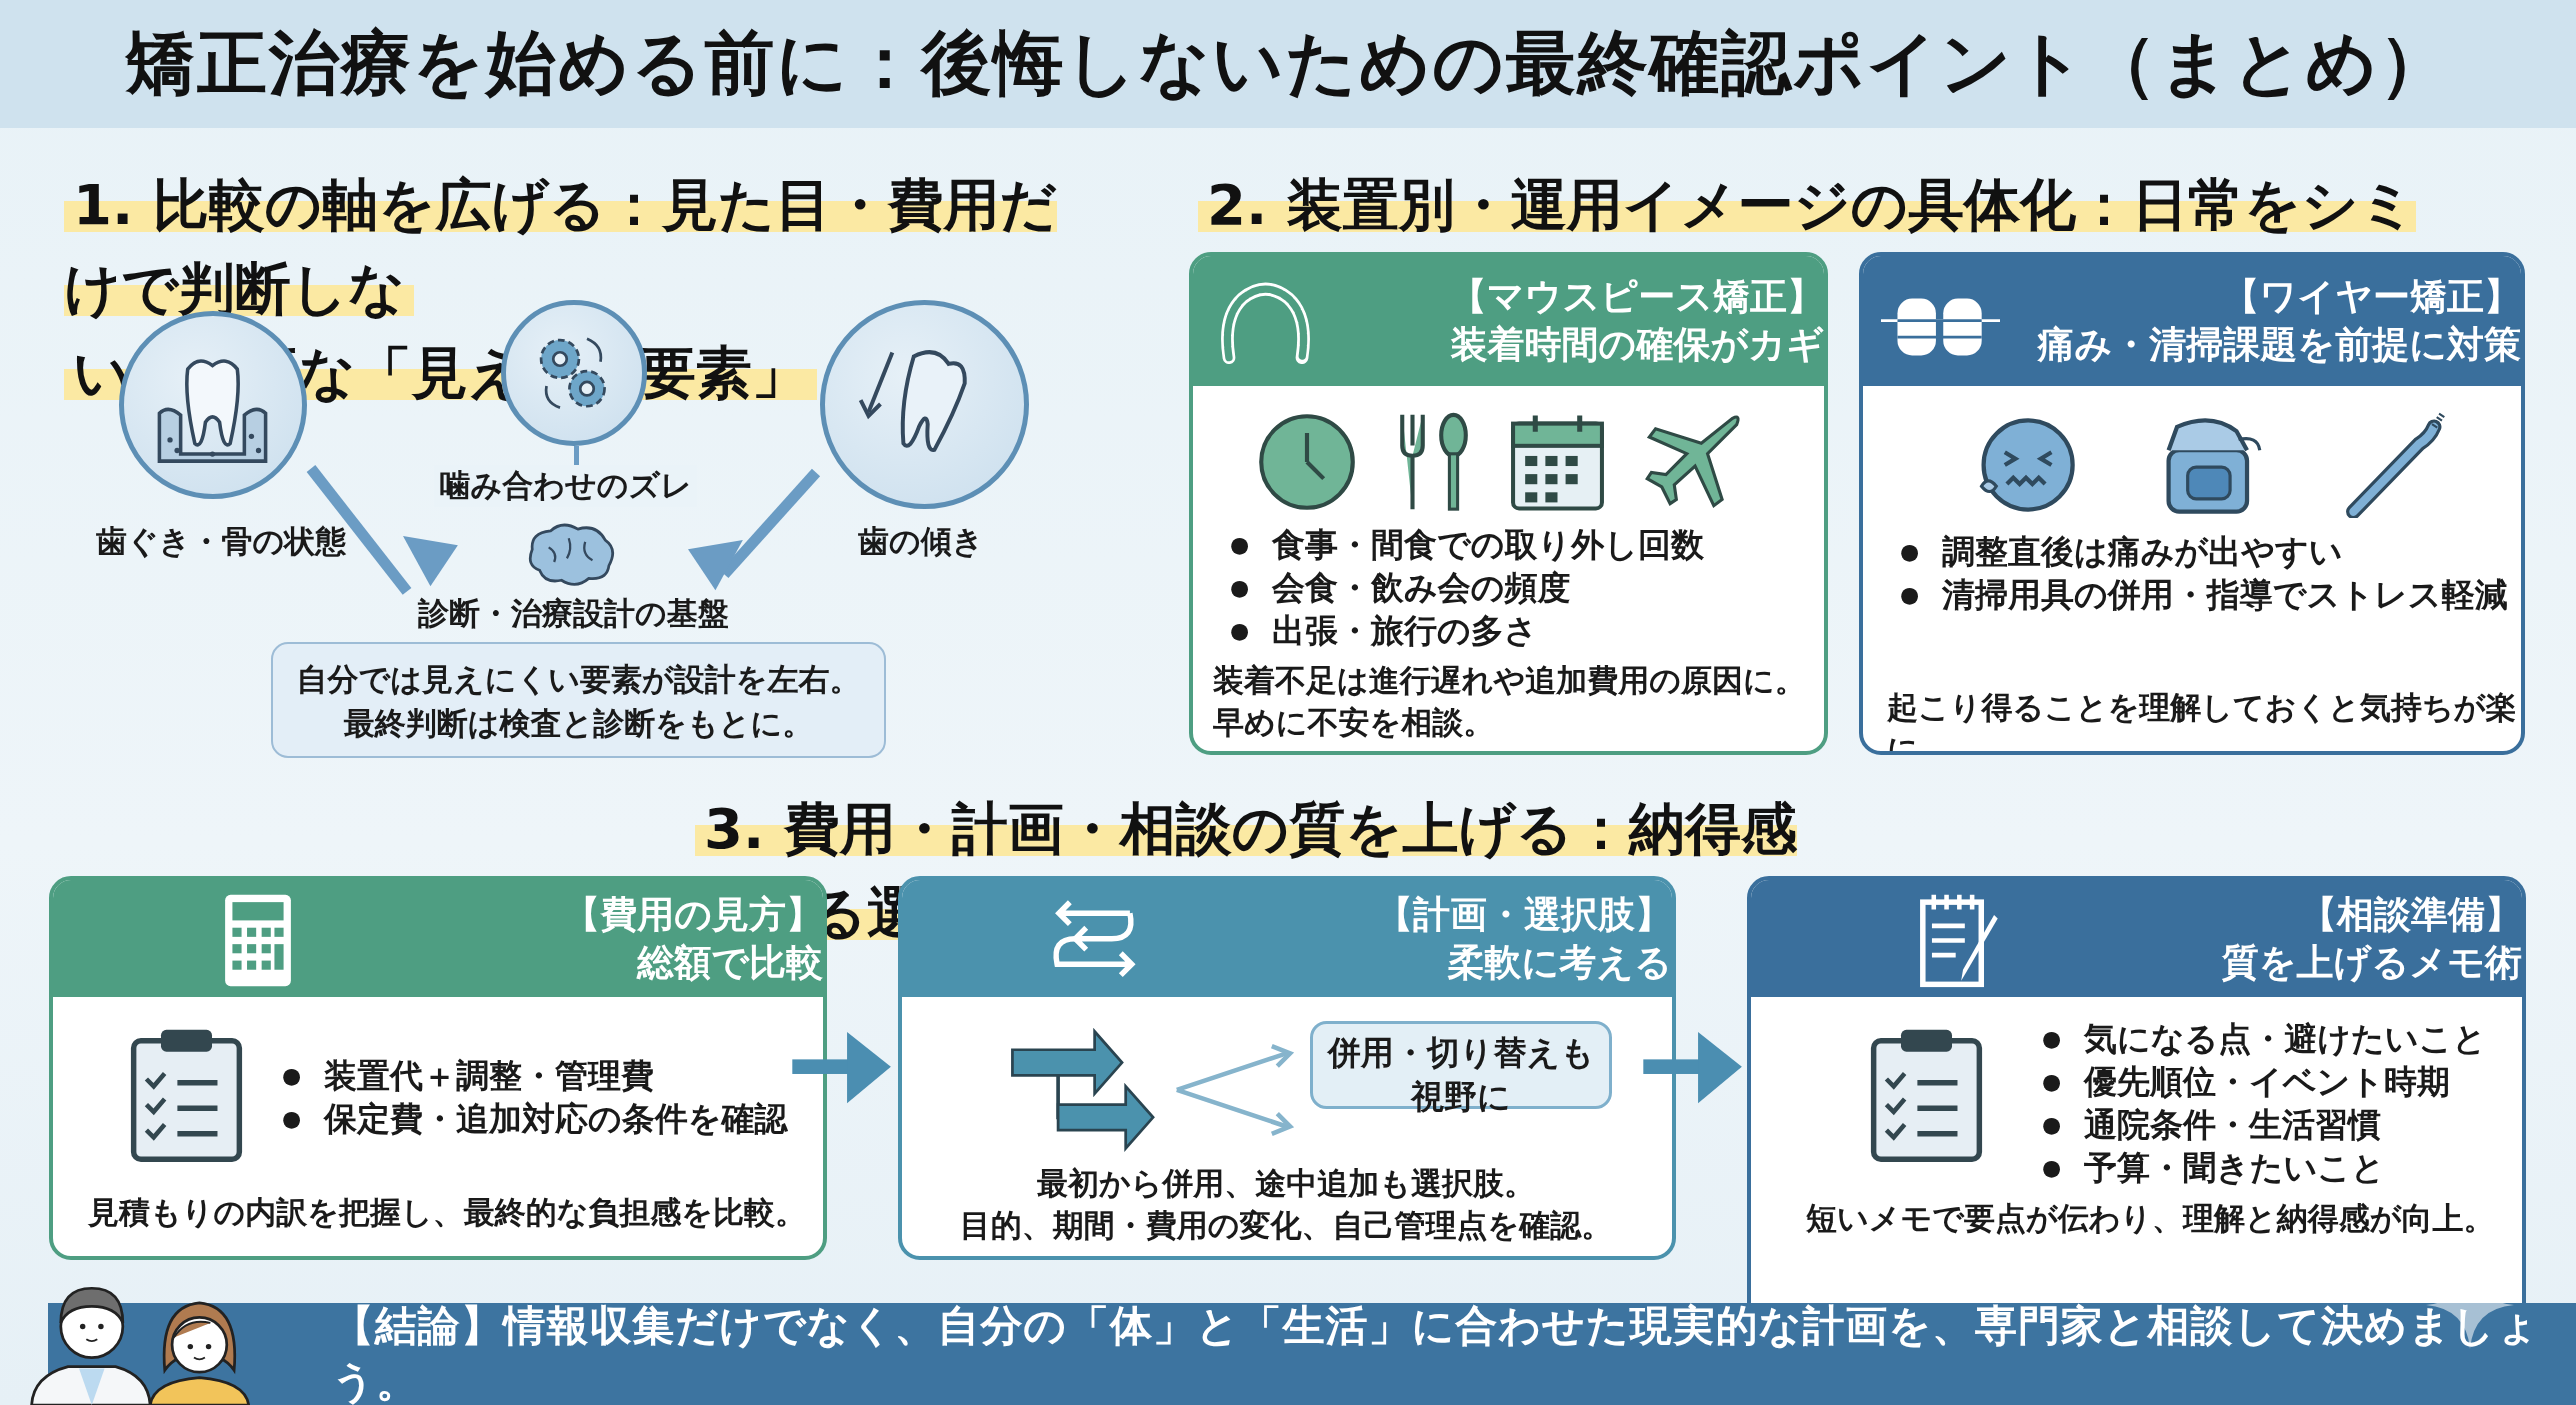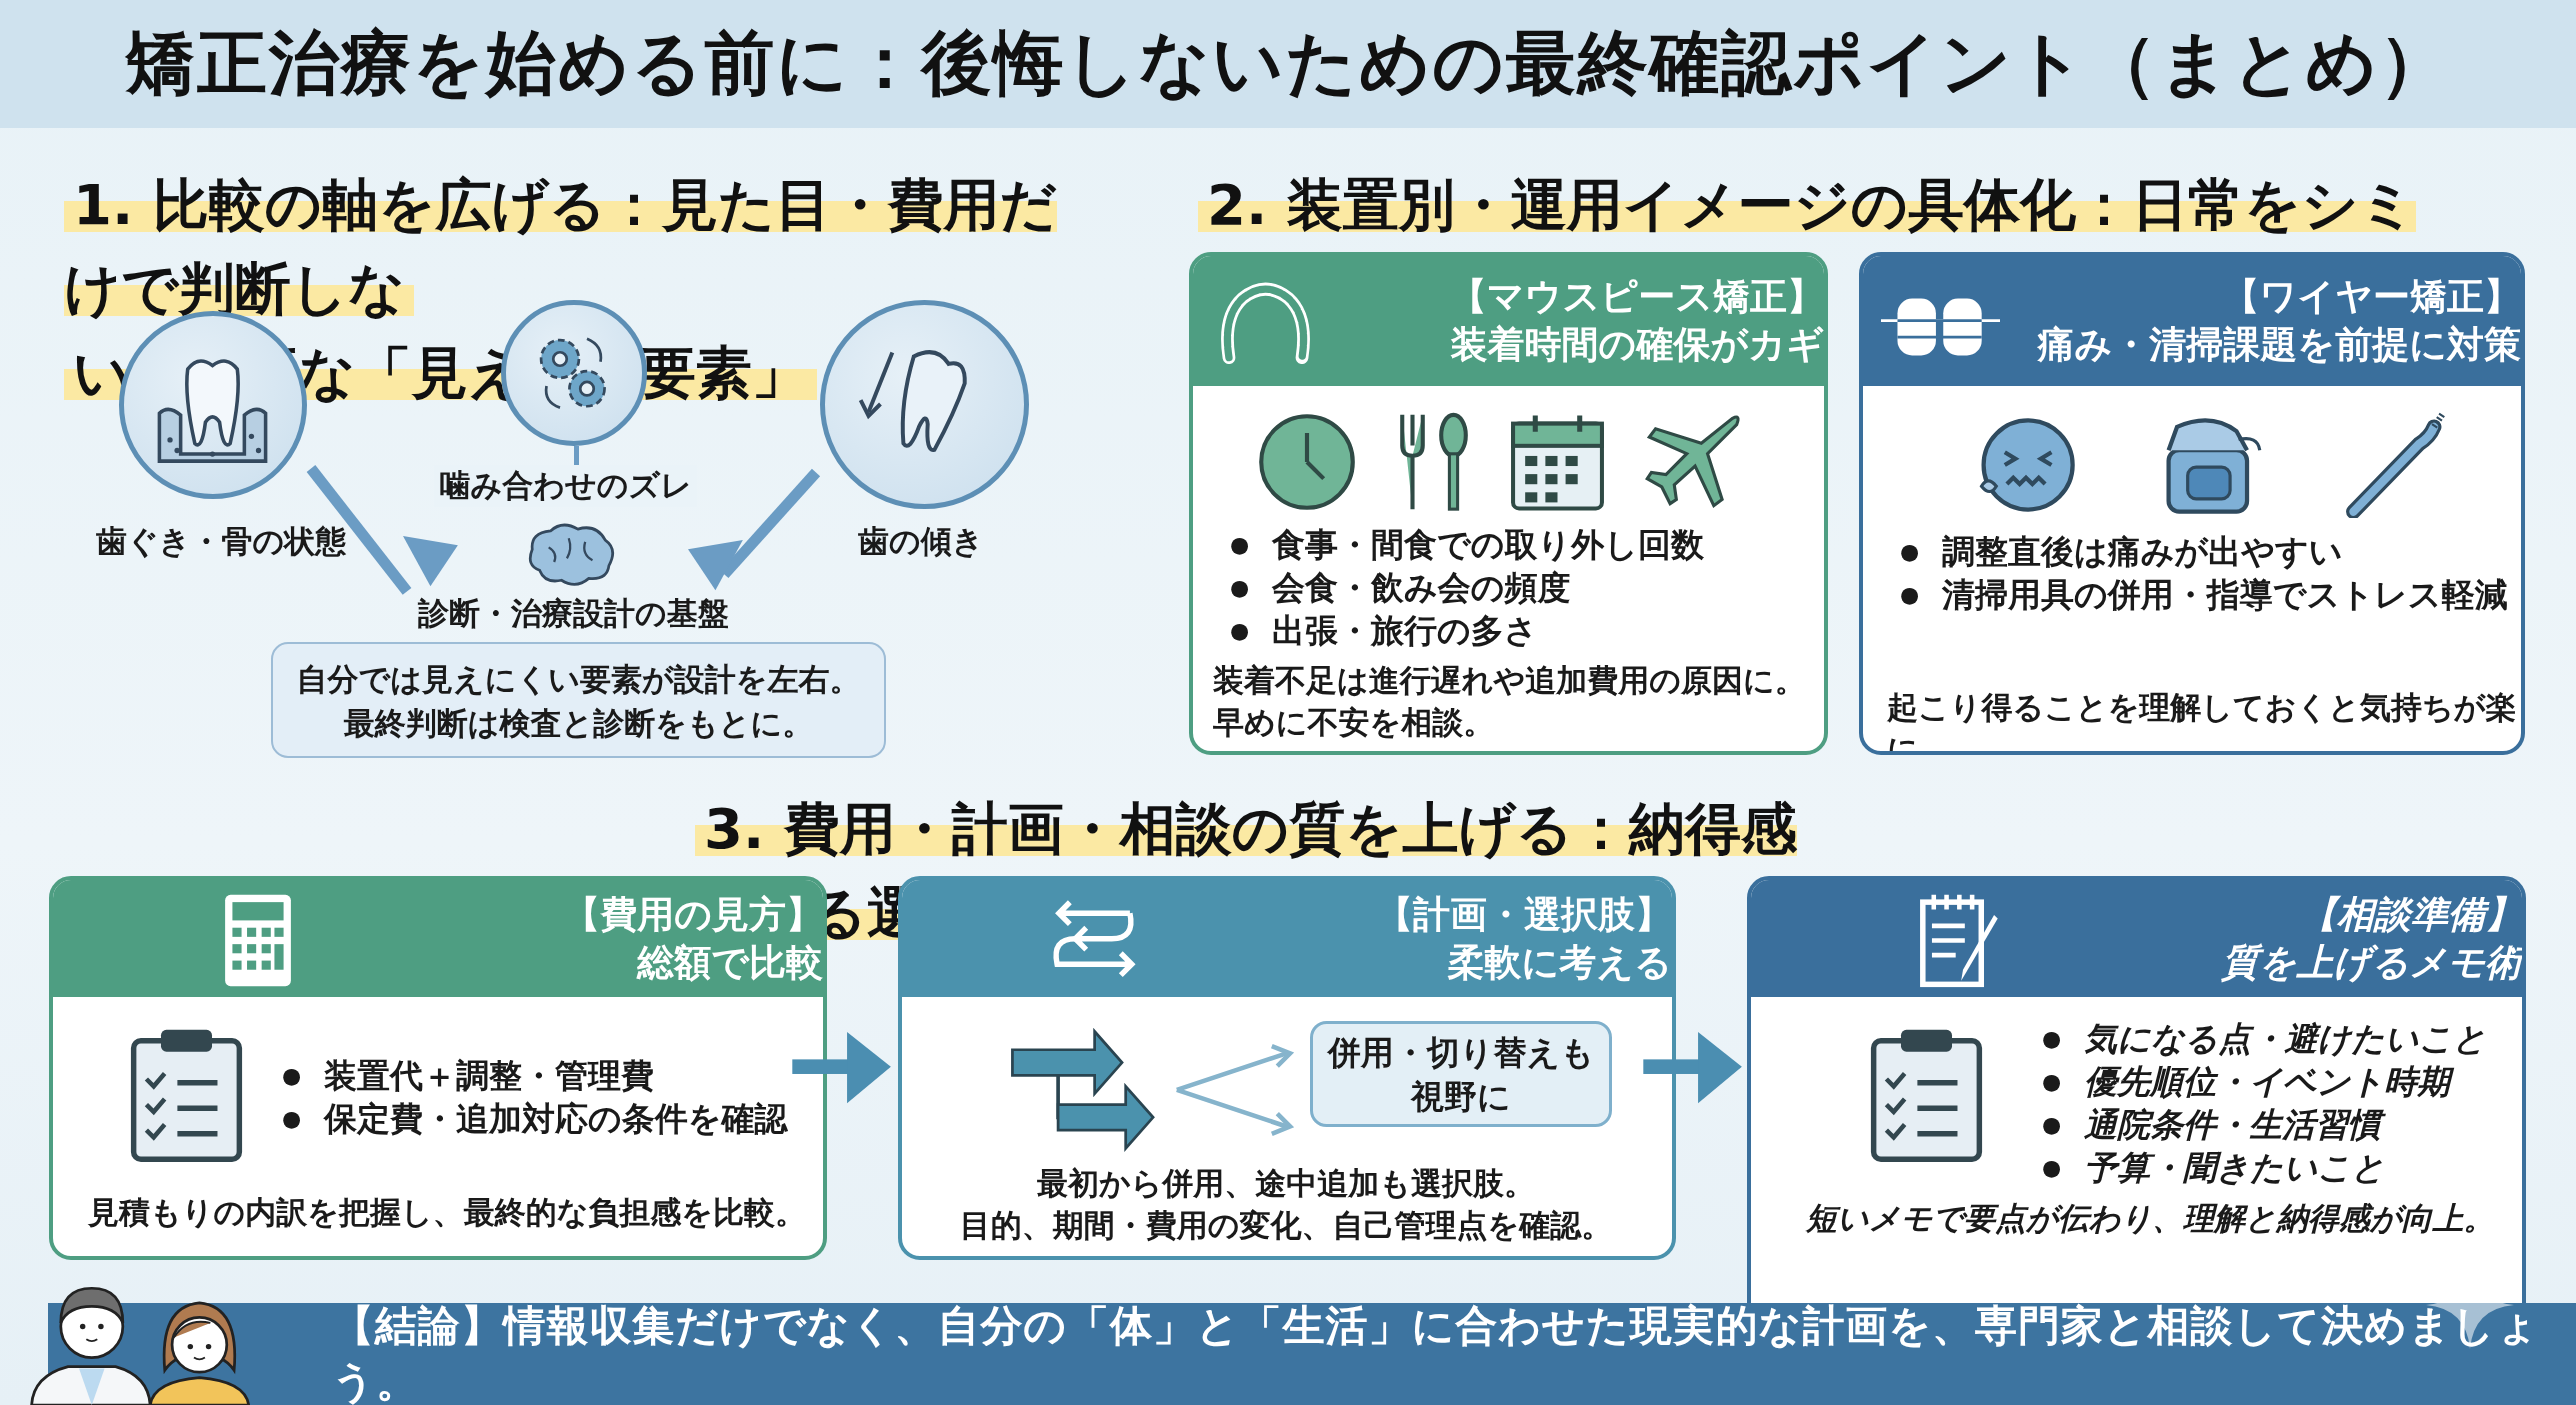--- a/index.html
+++ b/index.html
@@ -248,36 +248,36 @@
     <div>【計画・選択肢】</div>
     <div>柔軟に考える</div>
   </div>
   <svg style="position:absolute;left:101px;top:146px;" width="302" height="137" viewBox="0 0 330 150">
     <path d="M10 26 H100 V6 L130 40 L100 74 V54 H10Z" fill="#4b92ad" stroke="#2a4450" stroke-width="3"></path>
     <path d="M60 54 V100 H130" fill="none" stroke="#2a4450" stroke-width="4"></path>
     <path d="M60 86 H134 V66 L164 100 L134 134 V114 H60Z" fill="#4b92ad" stroke="#2a4450" stroke-width="3"></path>
     <path d="M190 70 L310 30 M190 70 L310 110" fill="none" stroke="#86b4cc" stroke-width="5"></path>
     <path d="M294 22 L314 30 L300 44 M294 118 L314 110 L300 96" fill="none" stroke="#86b4cc" stroke-width="5"></path>
   </svg>
-  <div style="position:absolute;left:408px;top:141px;width:302px;height:106px;border:3.7px solid #7fb0cc;border-radius:16.5px;background:#e3eff6;text-align:center;font-size:33px;line-height:44px;padding-top:7.3px;">
+  <div style="position:absolute;left:408px;top:141px;width:302px;height:88px;border:3.7px solid #7fb0cc;border-radius:16.5px;background:#e3eff6;text-align:center;font-size:33px;line-height:44px;padding-top:7.3px;">
     <div>併用・切り替えも</div>
     <div>視野に</div>
   </div>
   <div class="foot-text" style="left:0;width:768px;text-align:center;top:282px;">
     <div>最初から併用、途中追加も選択肢。</div>
     <div>目的、期間・費用の変化、自己管理点を確認。</div>
   </div>
 </div>
 
 <svg class="big-arrow" style="left:1643px;top:1032px;" width="101" height="73" viewBox="0 0 110 80">
     <rect x="0" y="30" width="70" height="16" fill="#4b8eb1"></rect>
     <polygon points="60,0 108,38 60,78" fill="#4b8eb1"></polygon>
   </svg>
 
-<div class="card blue" style="left:1747px;top:876px;width:779px;height:462px;font-style:italic;">
+<div class="card blue" style="left:1747px;top:876px;width:779px;height:462px;">
   <div class="head" style="height:117px;padding-top:11px;">
     <svg style="position:absolute;left:168px;top:12.8px;" width="88" height="95" viewBox="0 0 96 104">
       <rect x="4" y="10" width="64" height="90" fill="none" stroke="#fff" stroke-width="6"></rect>
       <path d="M16 2 V18 M30 2 V18 M44 2 V18 M58 2 V18" stroke="#fff" stroke-width="5"></path>
       <path d="M14 36 H50 M14 52 H50 M14 68 H40" stroke="#fff" stroke-width="5"></path>
       <path d="M86 28 L52 86 L46 96 L48 84 L82 24Z" fill="#fff"></path>
     </svg>
     <div>【相談準備】</div>
     <div>質を上げるメモ術</div>
   </div>

